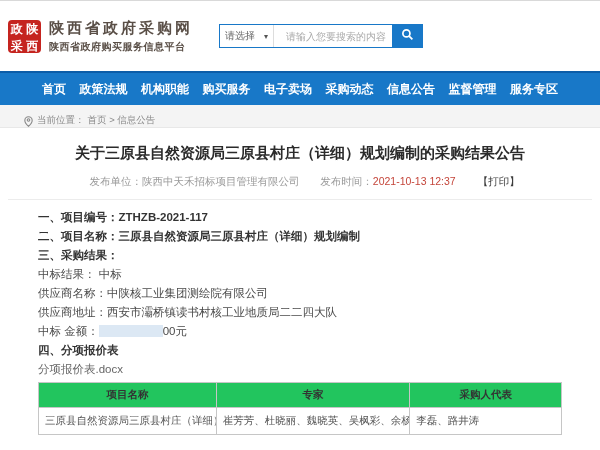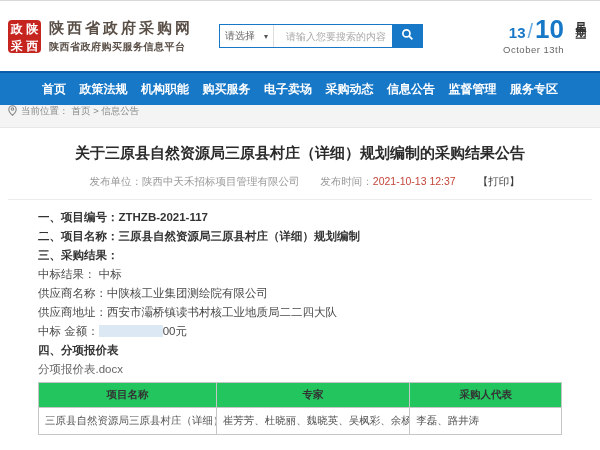--- a/index.html
+++ b/index.html
@@ -39,21 +39,21 @@
   .date-en { font-size:9.5px; color:#666; margin-top:1px; letter-spacing:0.5px; }
   .weekday { writing-mode:vertical-rl; font-size:11px; color:#333; margin-left:9px; letter-spacing:4px; height:46px; font-weight:bold; }
 
   
   .nav { height:34px; background:#1878c8; border-top:2px solid #0c5da8;
     display:flex; align-items:center; justify-content:space-between; padding:0 42px; }
   .nav-item { color:#fff; font-size:12px; font-weight:bold; text-decoration:none; cursor:pointer; white-space:nowrap; }
 
   
   .breadcrumb { height:23px; background:#f4f4f4; border-bottom:1px solid #e8e8e8;
-    display:flex; align-items:flex-start; padding:0 8px; font-size:9.5px; color:#888; }
+    display:flex; align-items:flex-end; padding:0 24px; font-size:9.5px; color:#888; }
   .pin-icon { margin-right:4px; display:flex; align-items:center; }
 
   
   .article { padding-top:12px; }
   .article-title { text-align:center; font-size:15px; font-weight:bold; color:#2b2b2b; margin:4px 24px 0; }
   .article-meta { text-align:center; font-size:10.5px; color:#9a9a9a; margin-top:12px; white-space:nowrap; }
   .meta-group { margin:0 9px; }
   .meta-time { color:#c4453a; }
   .meta-print { color:#3c3c3c; margin-left:10px; cursor:pointer; }
   .meta-divider { border-bottom:1px solid #ececec; margin:10px 8px 0; }
@@ -94,31 +94,20 @@
     <button class="search-button">
       <span>
         <svg width="13" height="13" viewBox="0 0 24 24" fill="none" stroke="#ffffff" stroke-width="3.2">
           <circle cx="10" cy="10" r="6.5"></circle>
           <line x1="15" y1="15" x2="21" y2="21"></line>
         </svg>
       </span>
     </button>
   </div>
 
-  <div class="datebox">
-    <div class="date-numbers">
-      <div class="date-line">
-        <span class="date-day">13</span>
-        <span class="date-slash">/</span>
-        <span class="date-month">10</span>
-      </div>
-      <div class="date-en">October 13th</div>
-    </div>
-    <div class="weekday">星期三</div>
-  </div>
 </div>
 
 <div class="nav">
   <a class="nav-item">首页</a>
   <a class="nav-item">政策法规</a>
   <a class="nav-item">机构职能</a>
   <a class="nav-item">购买服务</a>
   <a class="nav-item">电子卖场</a>
   <a class="nav-item">采购动态</a>
   <a class="nav-item">信息公告</a>

